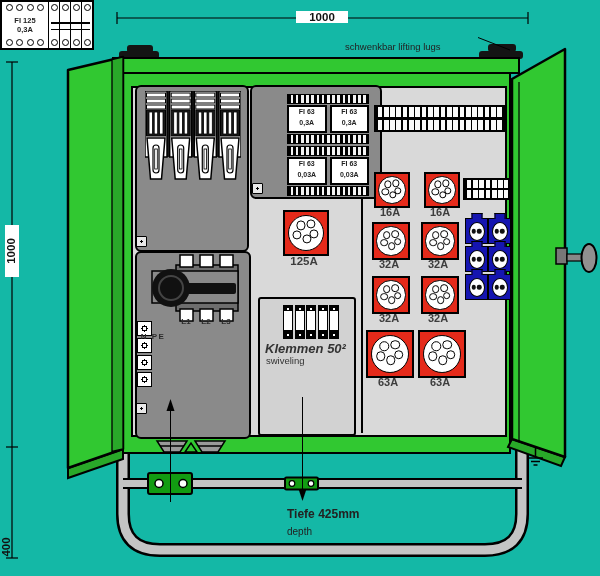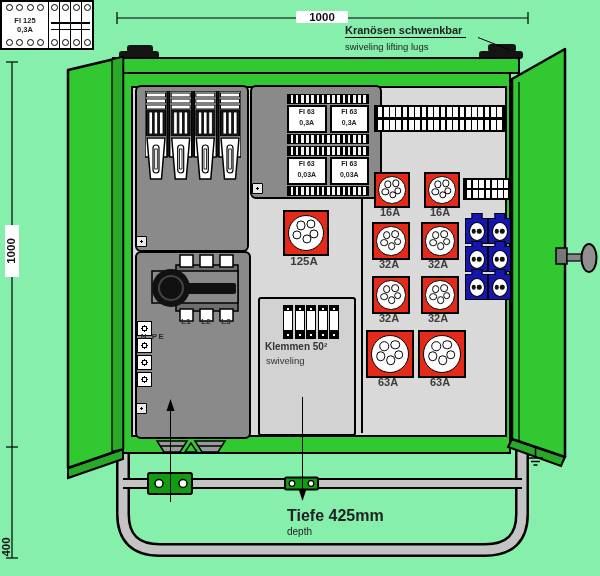--- a/index.html
+++ b/index.html
@@ -1,16 +1,16 @@
 <!DOCTYPE html>
 <html><head>
 <meta charset="utf-8">
 <style>
   html,body{margin:0;padding:0;background:#fff;}
-  #scene{position:relative;width:600px;height:576px;background:#86efac;overflow:hidden;
+  #scene{position:relative;width:600px;height:576px;background:#14b8a6;overflow:hidden;
          font-family:"Liberation Sans",sans-serif;color:#1a1a1a;}
   .abs{position:absolute;}
   svg{display:block;}
   
   .green{background:#31c831;}
   #slab{left:112px;top:57px;width:404px;height:13px;border:2.5px solid #000;z-index:1;}
   .lug{background:#141414;border-radius:3px;z-index:1;}
   #body{left:115px;top:72px;width:392px;height:378px;border:2.5px solid #000;z-index:1;}
   #backplate{left:131px;top:86px;width:372px;height:347px;background:#d9d9d9;border:2px solid #000;z-index:2;}
   #divider{left:361px;top:89px;width:2px;height:344px;background:#000;z-index:3;}
@@ -64,23 +64,23 @@
        border-radius:50%;top:50%;transform:translate(-50%,-50%);}
   .bface::before{left:31%;} .bface::after{left:69%;}
   
   .slabel{position:absolute;text-align:center;font-size:11px;font-weight:600;color:#3d3d3d;z-index:5;}
   .tinylabel{position:absolute;text-align:center;font-size:8px;font-weight:600;color:#2b2b2b;z-index:5;}
   .dim{position:absolute;text-align:center;font-size:11.5px;font-weight:600;color:#111;z-index:20;background:#fff;}
   .rot{transform:rotate(-90deg);}
   #kran-de{position:absolute;left:345px;top:24px;font-size:11px;font-weight:600;color:#222;
            border-bottom:1.3px solid #000;padding:0 4px 1px 0;z-index:20;}
   #kran-en{position:absolute;left:345px;top:41px;font-size:9.5px;color:#222;z-index:20;}
-  #tiefe-de{position:absolute;left:287px;top:507px;font-size:16px;font-weight:600;color:#222;z-index:20;}
+  #tiefe-de{position:absolute;left:287px;top:507px;font-size:12px;font-weight:600;color:#222;z-index:20;}
   #tiefe-en{position:absolute;left:287px;top:526px;font-size:10px;color:#222;z-index:20;}
-  #klem-de{position:absolute;left:265px;top:341px;width:86px;font-size:10px;font-weight:600;color:#333;z-index:5;}
+  #klem-de{position:absolute;left:265px;top:341px;width:86px;font-size:13px;font-weight:600;color:#333;z-index:5;font-style:italic;}
   #klem-en{position:absolute;left:266px;top:355px;width:80px;font-size:9.5px;color:#333;z-index:5;}
   #lab125{position:absolute;left:272px;top:255px;width:64px;text-align:center;font-size:11.5px;
           font-weight:600;color:#3d3d3d;z-index:5;}
   #npe{position:absolute;left:137px;top:321px;width:31px;display:flex;flex-wrap:wrap;gap:2px;z-index:5;}
   .npe-cell{width:13px;height:13px;background:#fff;border:1.5px solid #000;
             background:radial-gradient(circle at 50% 50%,#fff 0 1.8px,#000 1.9px 3px,#fff 3.1px);}
   .svglayer{position:absolute;left:0;top:0;z-index:0;}
   .frontlayer{position:absolute;left:0;top:0;z-index:10;pointer-events:none;}
 </style>
 </head>
@@ -464,18 +464,17 @@
       <line x1="302.5" y1="397" x2="302.5" y2="490" stroke="#000" stroke-width="1"></line>
       <polygon points="302.5,501 298.5,489 306.5,489" fill="#000"></polygon>
     </g>
 
     <line x1="478" y1="37.5" x2="510" y2="50" stroke="#000" stroke-width="1"></line>
   </svg>
 
   <div class="dim" style="left:296px;top:11px;width:52px;">1000</div>
   <div class="dim rot" style="left:-14px;top:244px;width:52px;height:14px;">1000</div>
   <div class="dim rot" style="left:-17px;top:540px;width:48px;height:14px;background:transparent;">400</div>
-  <div id="kran-de">Kranösen schwenkbar</div>
-  <div id="kran-en">swiveling lifting lugs</div>
+  <div id="kran-en">schwenkbar lifting lugs</div>
   <div id="tiefe-de">Tiefe 425mm</div>
   <div id="tiefe-en">depth</div>
 
 </div>
 
 </body></html>

